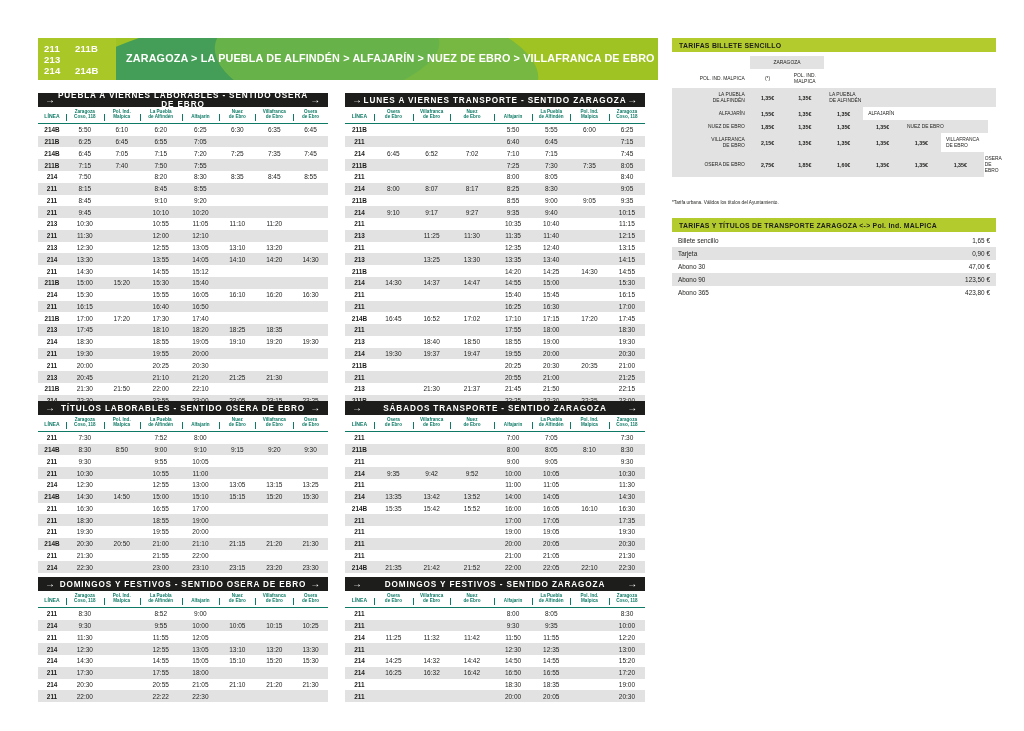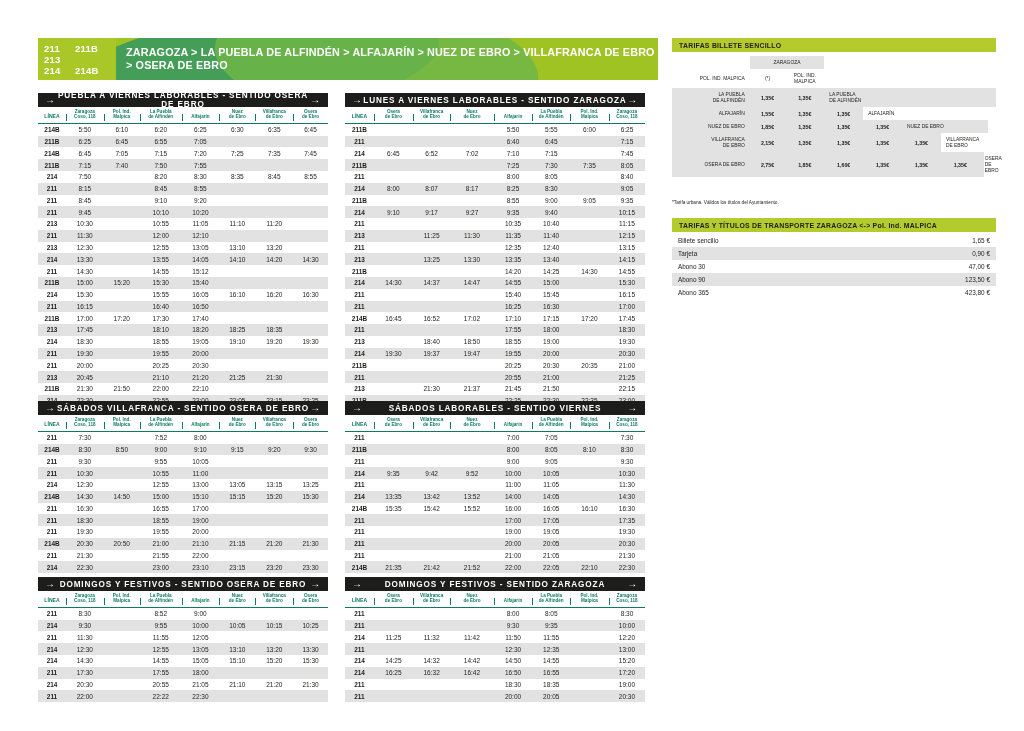--- a/index.html
+++ b/index.html
@@ -100,21 +100,20 @@
           <span class="a">213</span>
           <span></span>
         </div>
         <div class="lrow">
           <span class="a">214</span>
           <span>214B</span>
         </div>
       </div>
     <div class="banner-title">
       <div class="bt">ZARAGOZA &gt; LA PUEBLA DE ALFINDÉN &gt; ALFAJARÍN &gt; NUEZ DE EBRO &gt; VILLAFRANCA DE EBRO &gt;</div>
-      <div class="bt">&gt; OSERA DE EBRO</div>
     </div>
   </div>
 
   <div id="tables-host">
       <div class="tt" style="left: 38px; top: 93px; width: 290px;">
         <div class="tt-head">
           <span class="arrow">→</span>
           <span class="ttl">PUEBLA A VIERNES LABORABLES - SENTIDO OSERA DE EBRO</span>
           <span class="arrow">→</span>
         </div>
@@ -381,21 +380,21 @@
               <td></td>
               <td></td>
               <td></td>
             </tr>
           </tbody>
         </table>
       </div>
       <div class="tt" style="left: 345px; top: 93px; width: 300px;">
         <div class="tt-head">
           <span class="arrow">→</span>
-          <span class="ttl">LUNES A VIERNES LABORABLES - SENTIDO ZARAGOZA</span>
+          <span class="ttl">LUNES A VIERNES TRANSPORTE - SENTIDO ZARAGOZA</span>
           <span class="arrow">→</span>
         </div>
         <table class="grid">
           <thead>
             <tr>
               <th class="linea" style="width: 9.5%;">LÍNEA</th>
               <th style="width: 13%;">Osera<br>de Ebro</th>
               <th style="width: 12.5%;">Villafranca<br>de Ebro</th>
               <th style="width: 14.5%;">Nuez<br>de Ebro</th>
               <th style="width: 13%;">Alfajarín</th>
@@ -644,21 +643,21 @@
               <td>22:30</td>
               <td>22:35</td>
               <td>23:00</td>
             </tr>
           </tbody>
         </table>
       </div>
       <div class="tt" style="left: 38px; top: 401px; width: 290px;">
         <div class="tt-head">
           <span class="arrow">→</span>
-          <span class="ttl">SÁBADOS VILLAFRANCA - SENTIDO OSERA DE EBRO</span>
+          <span class="ttl">TÍTULOS LABORABLES - SENTIDO OSERA DE EBRO</span>
           <span class="arrow">→</span>
         </div>
         <table class="grid">
           <thead>
             <tr>
               <th class="linea" style="width: 9.5%;">LÍNEA</th>
               <th style="width: 13%;">Zaragoza<br>Coso, 118</th>
               <th style="width: 12.5%;">Pol. Ind.<br>Malpica</th>
               <th style="width: 14.5%;">La Puebla<br>de Alfindén</th>
               <th style="width: 13%;">Alfajarín</th>
@@ -787,21 +786,21 @@
               <td>23:15</td>
               <td>23:20</td>
               <td>23:30</td>
             </tr>
           </tbody>
         </table>
       </div>
       <div class="tt" style="left: 345px; top: 401px; width: 300px;">
         <div class="tt-head">
           <span class="arrow">→</span>
-          <span class="ttl">SÁBADOS LABORABLES - SENTIDO VIERNES</span>
+          <span class="ttl">SÁBADOS TRANSPORTE - SENTIDO ZARAGOZA</span>
           <span class="arrow">→</span>
         </div>
         <table class="grid">
           <thead>
             <tr>
               <th class="linea" style="width: 9.5%;">LÍNEA</th>
               <th style="width: 13%;">Osera<br>de Ebro</th>
               <th style="width: 12.5%;">Villafranca<br>de Ebro</th>
               <th style="width: 14.5%;">Nuez<br>de Ebro</th>
               <th style="width: 13%;">Alfajarín</th>

